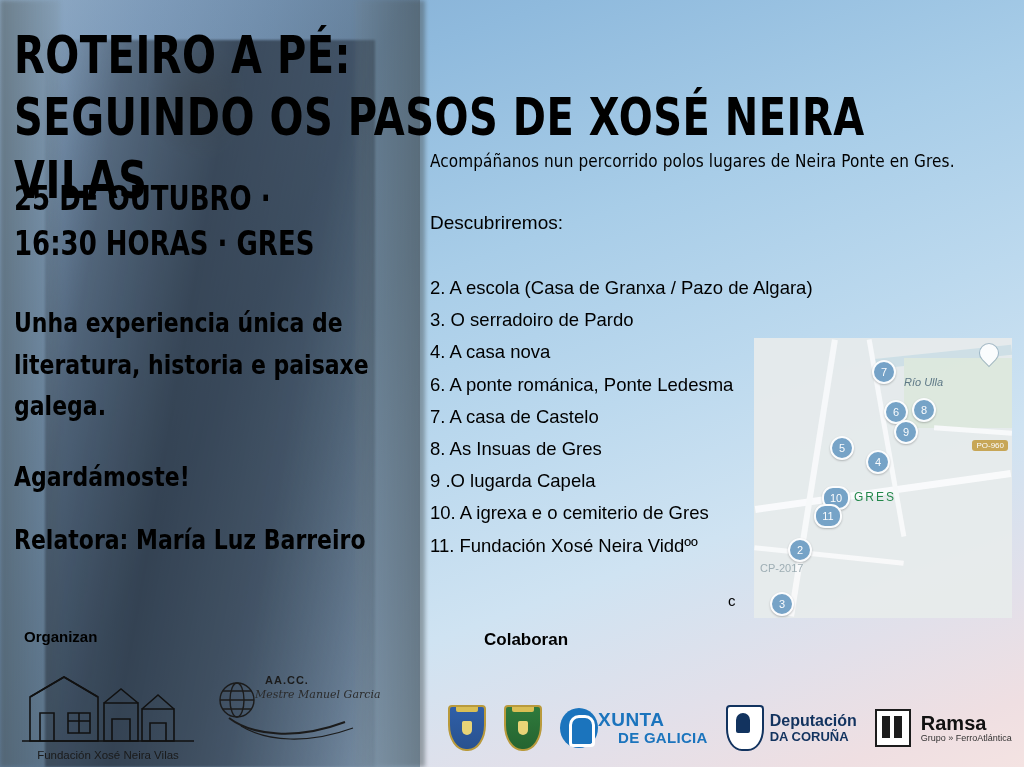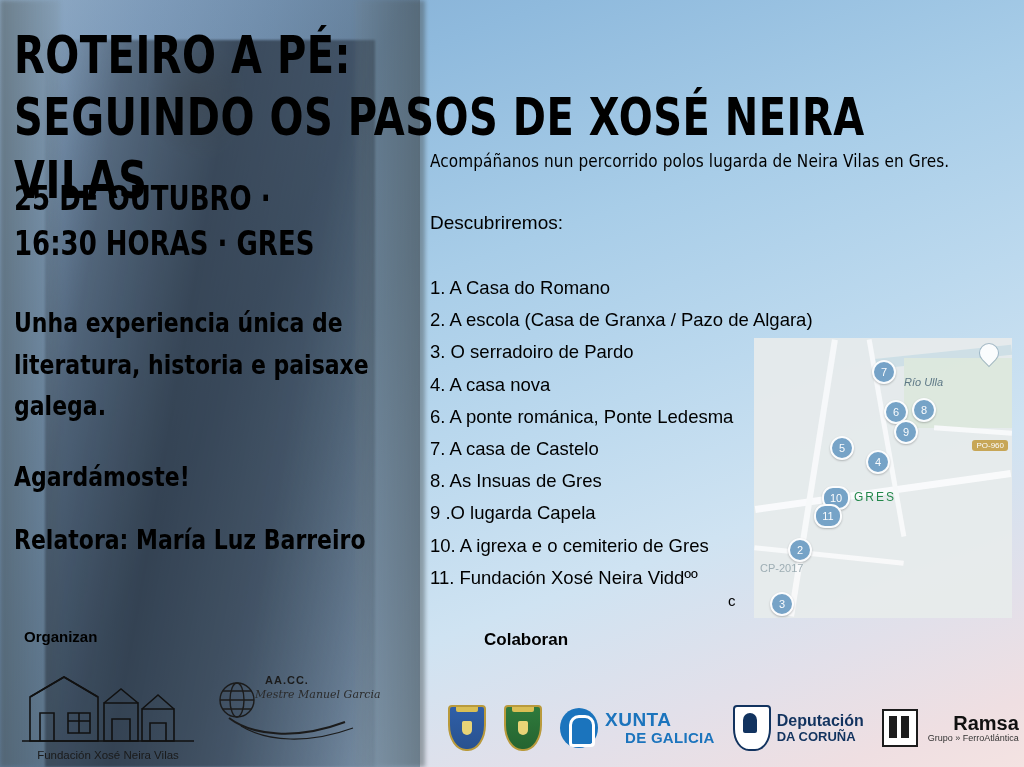--- a/index.html
+++ b/index.html
@@ -334,21 +334,20 @@
     left: 12px;
     top: 14px;
     width: 10px;
     height: 14px;
     background: #e8d477;
     border-radius: 2px 2px 6px 6px;
   }
   .xunta-logo {
     display: flex;
     align-items: center;
-    gap: 7px;
   }
   .xunta-emblem {
     width: 38px;
     height: 40px;
     border-radius: 50%;
     background: #1b74bd;
     position: relative;
   }
   .xunta-emblem::before {
     content: "";
@@ -376,21 +375,21 @@
     content: "";
     position: absolute;
     left: 8px; top: 6px;
     width: 14px; height: 20px;
     background: #12335f;
     border-radius: 7px 7px 2px 2px;
   }
   .dep-text { line-height: 1.05; color: #12335f; }
   .dep-text .t1 { font-size: 16px; font-weight: bold; }
   .dep-text .t2 { font-size: 13px; font-weight: bold; }
-  .ramsa-logo { display: flex; align-items: center; gap: 10px; text-align: right; }
+  .ramsa-logo { display: flex; align-items: center; gap: 10px; }
   .ramsa-mark {
     width: 32px; height: 34px;
     background: #ffffff;
     border: 2px solid #1c1c1c;
     position: relative;
   }
   .ramsa-mark::before {
     content: "";
     position: absolute;
     left: 5px; top: 5px;
@@ -426,25 +425,24 @@
 
   <div class="txt" id="date-block">
     <span>25 DE OUTUBRO ·</span>
     <span>16:30 HORAS · GRES</span>
   </div>
 
   <div class="txt" id="left-lead">Unha experiencia única de literatura, historia e paisaxe galega.</div>
   <div class="txt" id="await-line">Agardámoste!</div>
   <div class="txt" id="speaker-line">Relatora: María Luz Barreiro</div>
 
-  <div class="txt" id="subtitle">Acompáñanos nun percorrido polos lugarda de Neira Vilas en Gres.</div>
+  <div class="txt" id="subtitle">Acompáñanos nun percorrido polos lugares de Neira Ponte en Gres.</div>
   <div class="txt" id="discover">Descubriremos:</div>
 
   <div class="txt" id="list">
-    <div>1. A Casa do Romano</div>
     <div>2. A escola (Casa de Granxa / Pazo de Algara)</div>
     <div>3. O serradoiro de Pardo</div>
     <div>4. A casa nova</div>
     <div>6. A ponte románica, Ponte Ledesma</div>
     <div>7. A casa de Castelo</div>
     <div>8. As Insuas de Gres</div>
     <div>9 .O lugarda Capela</div>
     <div>10. A igrexa e o cemiterio de Gres</div>
     <div>11. Fundación Xosé Neira Viddºº</div>
   </div>

